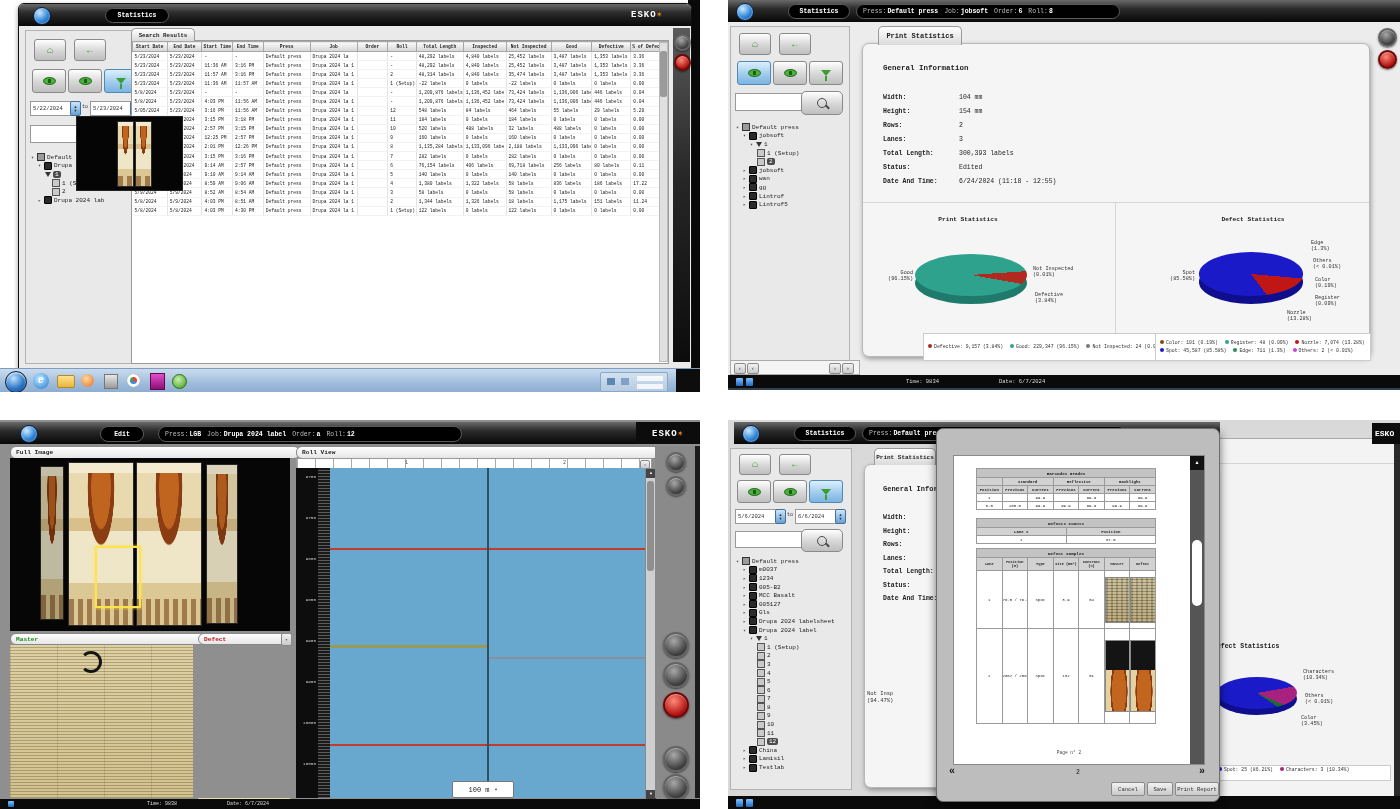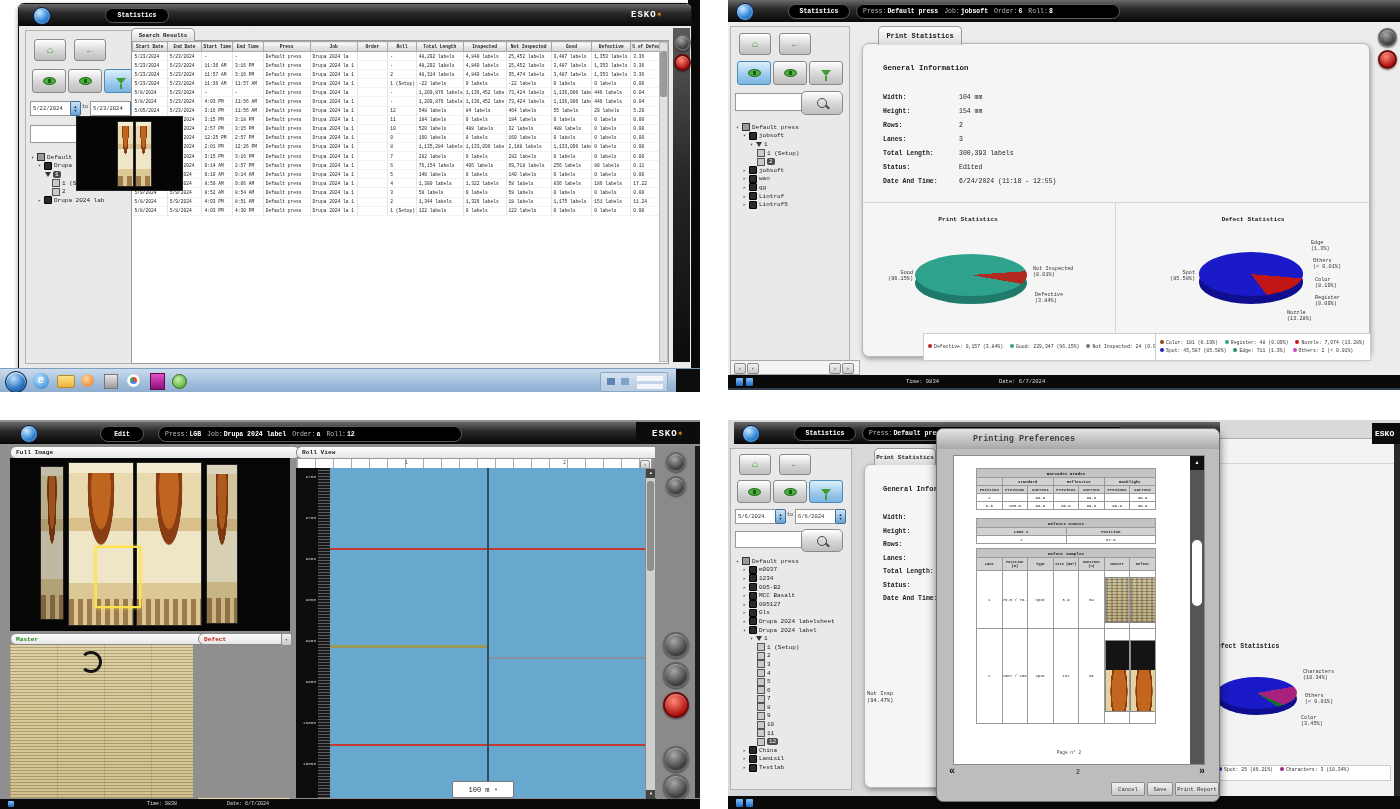--- a/index.html
+++ b/index.html
@@ -1046,23 +1046,20 @@
             <span class="v"></span>
           </div>
         </div>
       <div class="callout" style="left:2px;top:226px;font-size:5.5px;">
           <div>Not Insp</div>
           <div>(94.47%)</div>
         </div>
     </div>
 
     <div class="abs" style="left:208px;top:8px;width:282px;height:372px;background:#bdbdbd;border:1px solid #6e6e6e;border-radius:7px;box-shadow:0 3px 10px rgba(0,0,0,.55);z-index:10;">
-      <div class="abs" style="left:0;top:0;width:100%;height:20px;background:linear-gradient(#e3e3e3,#a8a8a8);border-radius:6px 6px 0 0;display:flex;align-items:center;">
-        <span style="margin-left:36px;font-size:8.5px;font-weight:bold;color:#3f3f3f;">Printing Preferences</span>
-      </div>
 
       <div class="abs" style="left:16px;top:26px;width:250px;height:308px;background:#fff;border:1px solid #8a8a8a;overflow:hidden;">
         <div class="abs" style="left:22px;top:12px;width:180px;">
           <table class="ppt gen">
               <tbody>
                 <tr>
                   <th class="ttl" colspan="7">Barcodes Grades</th>
                 </tr>
                 <tr>
                   <th></th>

